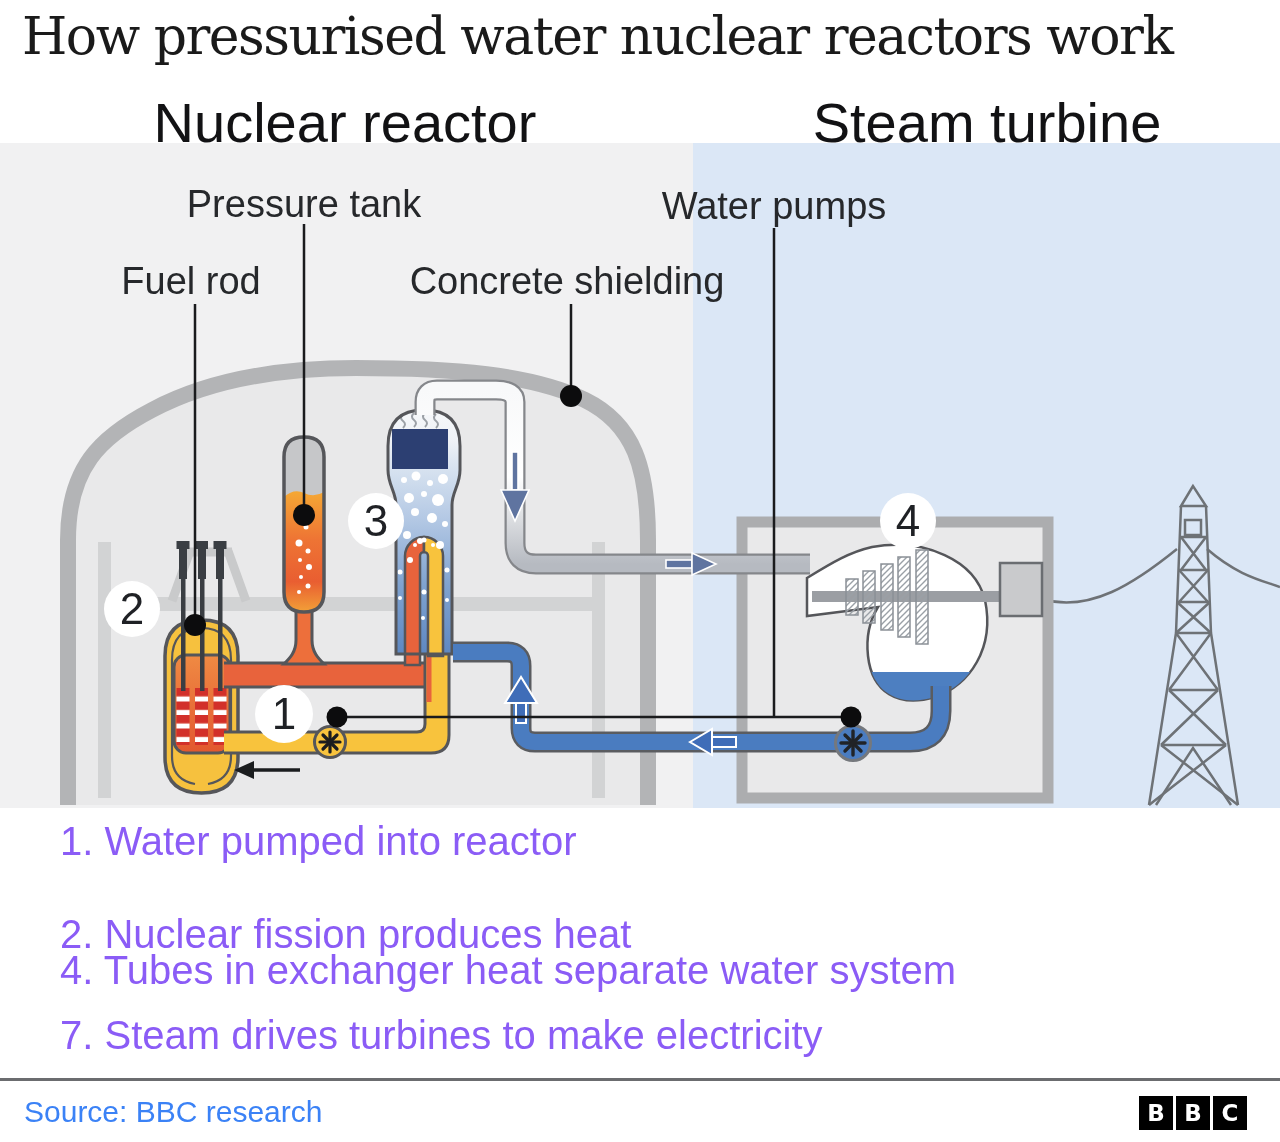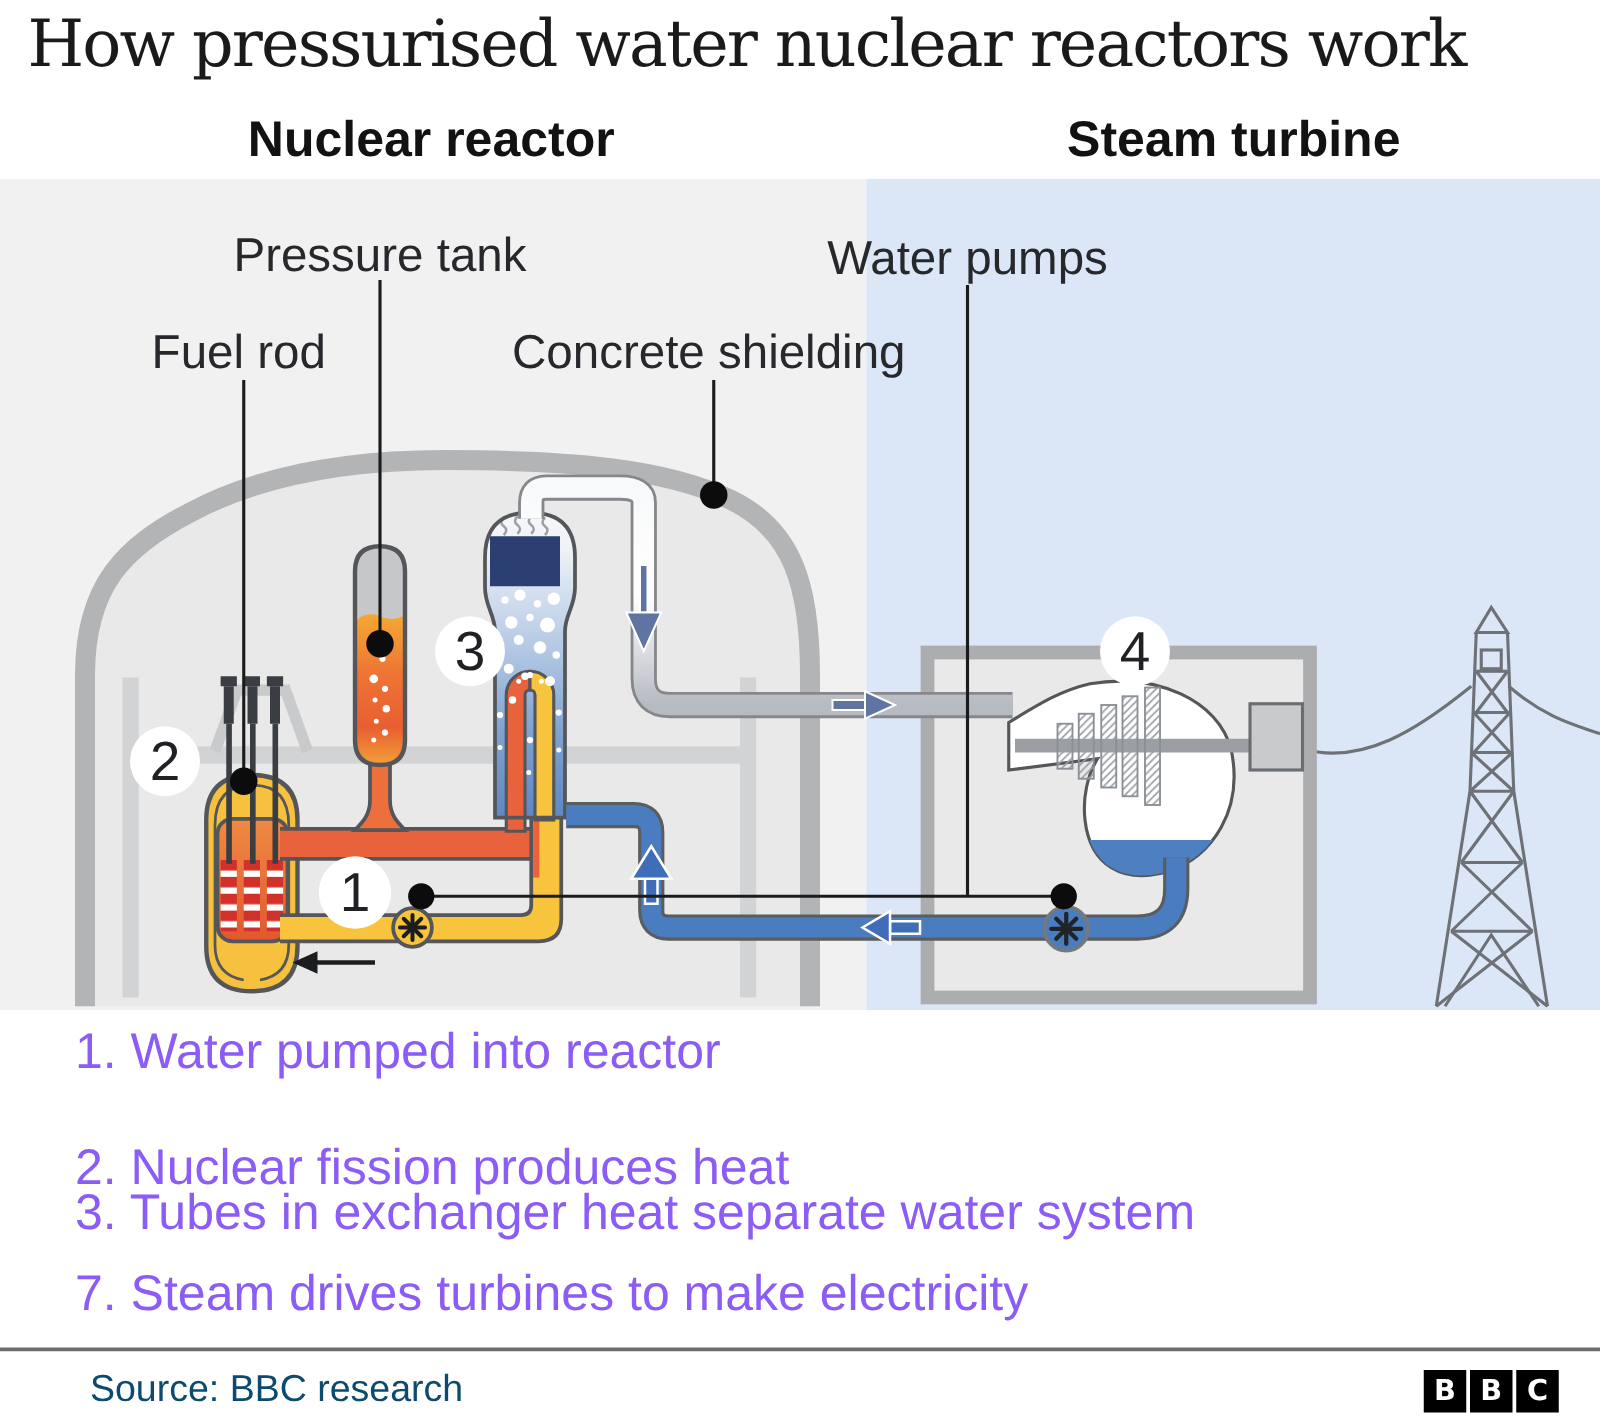--- a/index.html
+++ b/index.html
@@ -7,31 +7,31 @@
     width:1280px;height:1142px;position:relative;background:#ffffff;
     font-family:"Liberation Sans","DejaVu Sans",sans-serif;overflow:hidden;
   }
   .title{
     position:absolute;left:22px;top:6px;width:1240px;
     font-family:"DejaVu Serif","Liberation Serif",serif;
     font-weight:400;font-size:52px;letter-spacing:-1.5px;color:#1a1a1a;white-space:nowrap;
   }
   .section-header{
     position:absolute;top:90px;transform:translateX(-50%);
-    font-weight:700;font-size:40px;color:#121214;white-space:nowrap;text-align:center;
+    font-weight:400;font-size:56px;color:#121214;white-space:nowrap;text-align:center;
   }
   #hdr-left{left:345px;}
   #hdr-right{left:987px;}
   #diagram-svg{position:absolute;left:0;top:143px;}
   .steps{position:absolute;left:30px;top:0;width:1220px;}
   .step-line{
     position:absolute;left:30px;font-size:40px;color:#8b5cf6;white-space:nowrap;
   }
   .footer-divider{position:absolute;left:0;top:1078px;width:1280px;height:3px;background:#6b6c6f;}
-  .source{position:absolute;left:24px;top:1095px;font-size:30px;color:#0c4a6e;margin-left:48px;}
+  .source{position:absolute;left:24px;top:1095px;font-size:30px;color:#3b82f6;}
   .bbc-logo{position:absolute;right:33px;top:1096px;display:flex;gap:3px;}
   .bbc-block{
     width:34px;height:34px;background:#000;color:#fff;display:flex;
     align-items:center;justify-content:center;
     font-family:"DejaVu Sans","Liberation Sans",sans-serif;font-weight:700;font-size:23px;
   }
   svg text{font-family:"Liberation Sans","DejaVu Sans",sans-serif;}
   .dlabel{font-size:38px;fill:#26282b;}
   .marker-num{font-size:44px;fill:#1f2125;}
 </style>
@@ -302,21 +302,21 @@
 
   <text class="dlabel" x="304" y="217" text-anchor="middle">Pressure tank</text>
   <text class="dlabel" x="191" y="294" text-anchor="middle">Fuel rod</text>
   <text class="dlabel" x="567" y="294" text-anchor="middle">Concrete shielding</text>
   <text class="dlabel" x="774" y="219" text-anchor="middle">Water pumps</text>
 </svg>
 
 <div class="steps">
   <div class="step-line" style="top:819px">1. Water pumped into reactor</div>
   <div class="step-line" style="top:912px">2. Nuclear fission produces heat</div>
-  <div class="step-line" style="top:948px">3. Tubes in exchanger heat separate water system</div>
+  <div class="step-line" style="top:948px">4. Tubes in exchanger heat separate water system</div>
   <div class="step-line" style="top:1013px">7. Steam drives turbines to make electricity</div>
 </div>
 
 <div class="footer-divider"></div>
 <div class="source">Source: BBC research</div>
 <div class="bbc-logo">
   <div class="bbc-block">B</div>
   <div class="bbc-block">B</div>
   <div class="bbc-block">C</div>
 </div>

